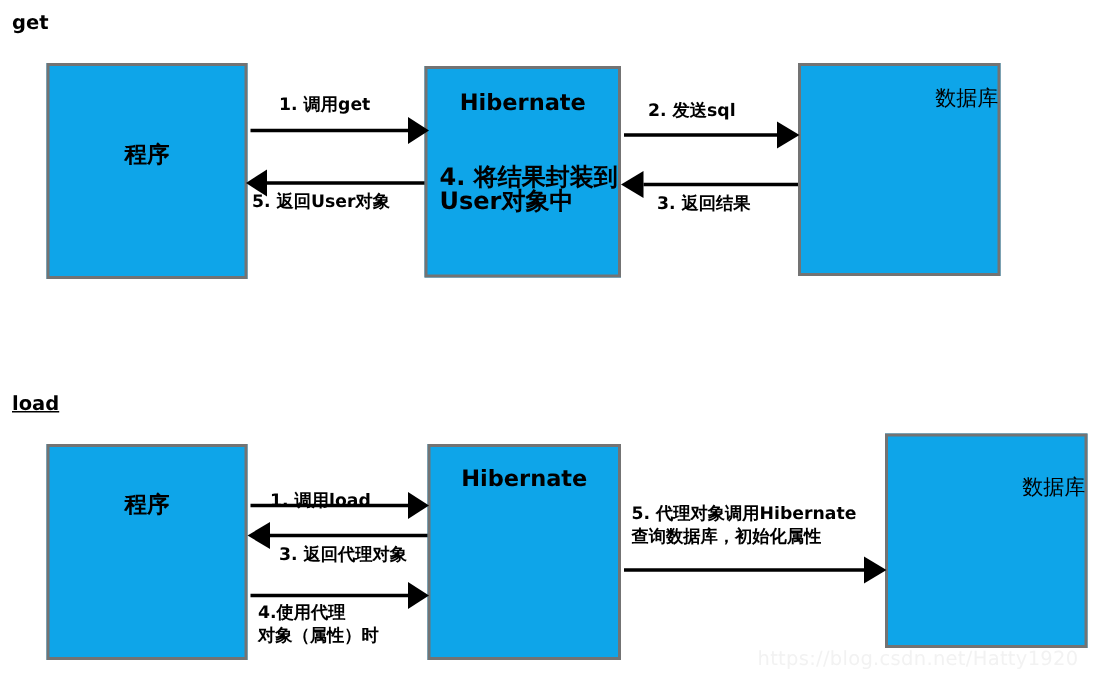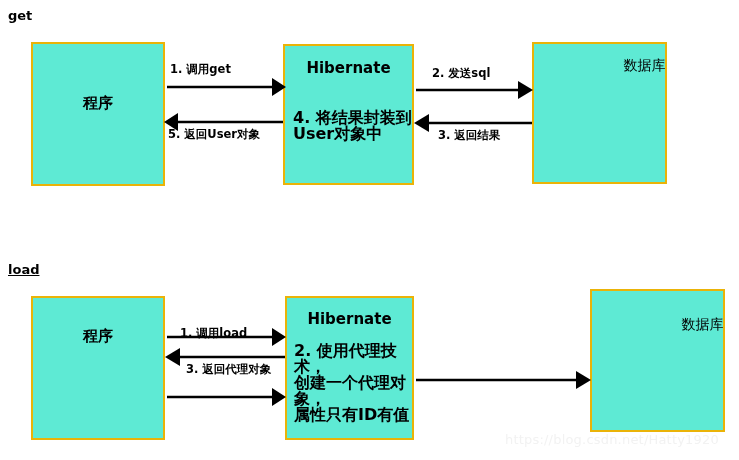--- a/index.html
+++ b/index.html
@@ -24,22 +24,22 @@
   .section-label {
     position: absolute;
     font-size: 13px;
     font-weight: bold;
     letter-spacing: 0px;
     color: #000;
     white-space: nowrap;
   }
   .box {
     position: absolute;
-    border: 2px solid #eab308;
-    background: #5eead4;
+    border: 2px solid #737373;
+    background: #0ea5e9;
     box-sizing: border-box;
   }
   .box-title {
     position: absolute;
     left: 0;
     width: 100%;
     text-align: center;
     font-size: 15px;
     font-weight: bold;
     white-space: nowrap;
@@ -94,50 +94,51 @@
   <div class="box" style="left:283px; top:44px; width:131px; height:141px;">
     <div class="box-title" style="top:13px;">Hibernate</div>
     <div class="box-body" style="left:8px; top:64px; width:120px;">4. 将结果封装到
 User对象中</div>
   </div>
 
   <div class="box" style="left:532px; top:42px; width:135px; height:142px;">
     <div class="box-title small" style="top:13px;">数据库</div>
   </div>
 
-  <div class="arrow-label" style="left:170px; top:62px;text-align:right;">1. 调用get</div>
+  <div class="arrow-label" style="left:186px; top:62px;text-align:right;">1. 调用get</div>
 
   <div class="arrow-label" style="left:168px; top:127px;">5. 返回User对象</div>
 
   <div class="arrow-label" style="left:432px; top:66px;">2. 发送sql</div>
 
   <div class="arrow-label" style="left:438px; top:128px;">3. 返回结果</div>
 
   <div class="section-label" style="left:8px; top:262px;text-decoration:underline;">load</div>
 
   <div class="box" style="left:31px; top:296px; width:134px; height:144px;">
     <div class="box-title" style="top:29px;">程序</div>
   </div>
 
   <div class="box" style="left:285px; top:296px; width:129px; height:144px;">
     <div class="box-title" style="top:12px;">Hibernate</div>
-    <div class="box-body" style="left:7px; top:45px; width:122px;">2. 使用代理技术，
-创建一个代理对象，
-属性只有ID有值</div>
   </div>
 
   <div class="box" style="left:590px; top:289px; width:135px; height:143px;">
     <div class="box-title small" style="top:25px;">数据库</div>
   </div>
 
   <div class="arrow-label" style="left:180px; top:326px;">1. 调用load</div>
 
   <div class="arrow-label" style="left:186px; top:362px;">3. 返回代理对象</div>
 
+  <div class="arrow-label" style="left:172px; top:401px;">4.使用代理
+对象（属性）时</div>
 
+  <div class="arrow-label" style="left:421px; top:335px;">5. 代理对象调用Hibernate
+查询数据库，初始化属性</div>
 
   <svg class="arrows" viewBox="0 0 739 460">
 
     <g>
       <line x1="167" y1="87" x2="272" y2="87" stroke="#000" stroke-width="2.4"></line>
       <polygon points="272,78 286,87 272,96" fill="#000"></polygon>
     </g>
 
     <g>
       <line x1="283" y1="122" x2="178" y2="122" stroke="#000" stroke-width="2.4"></line>

